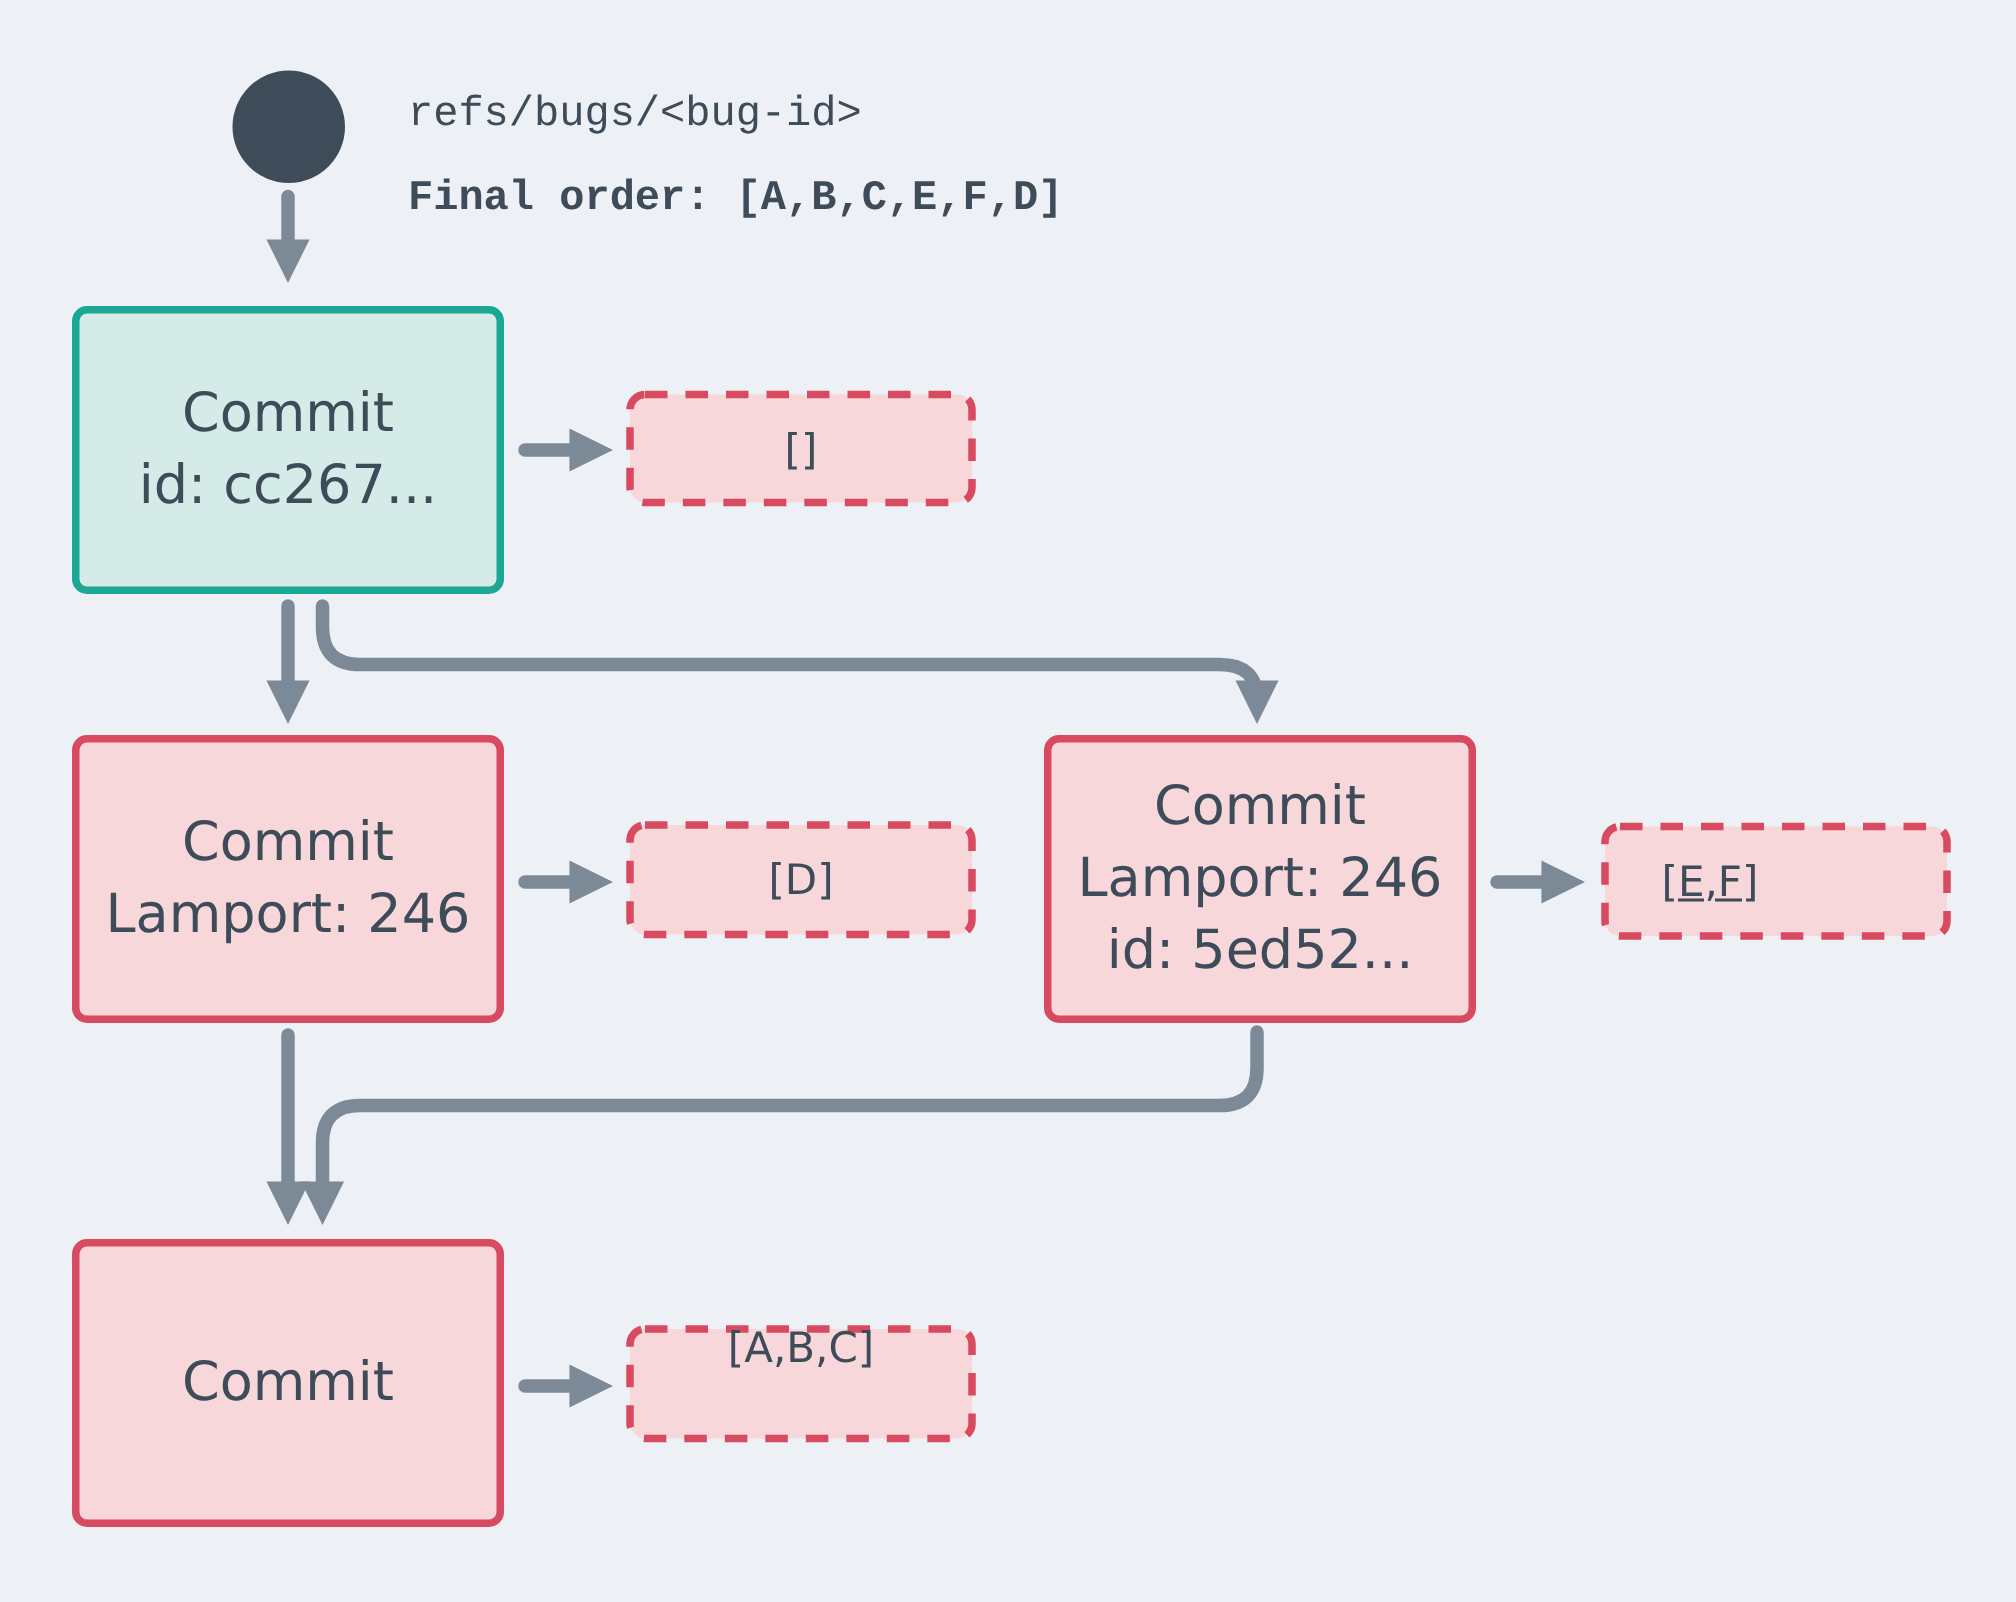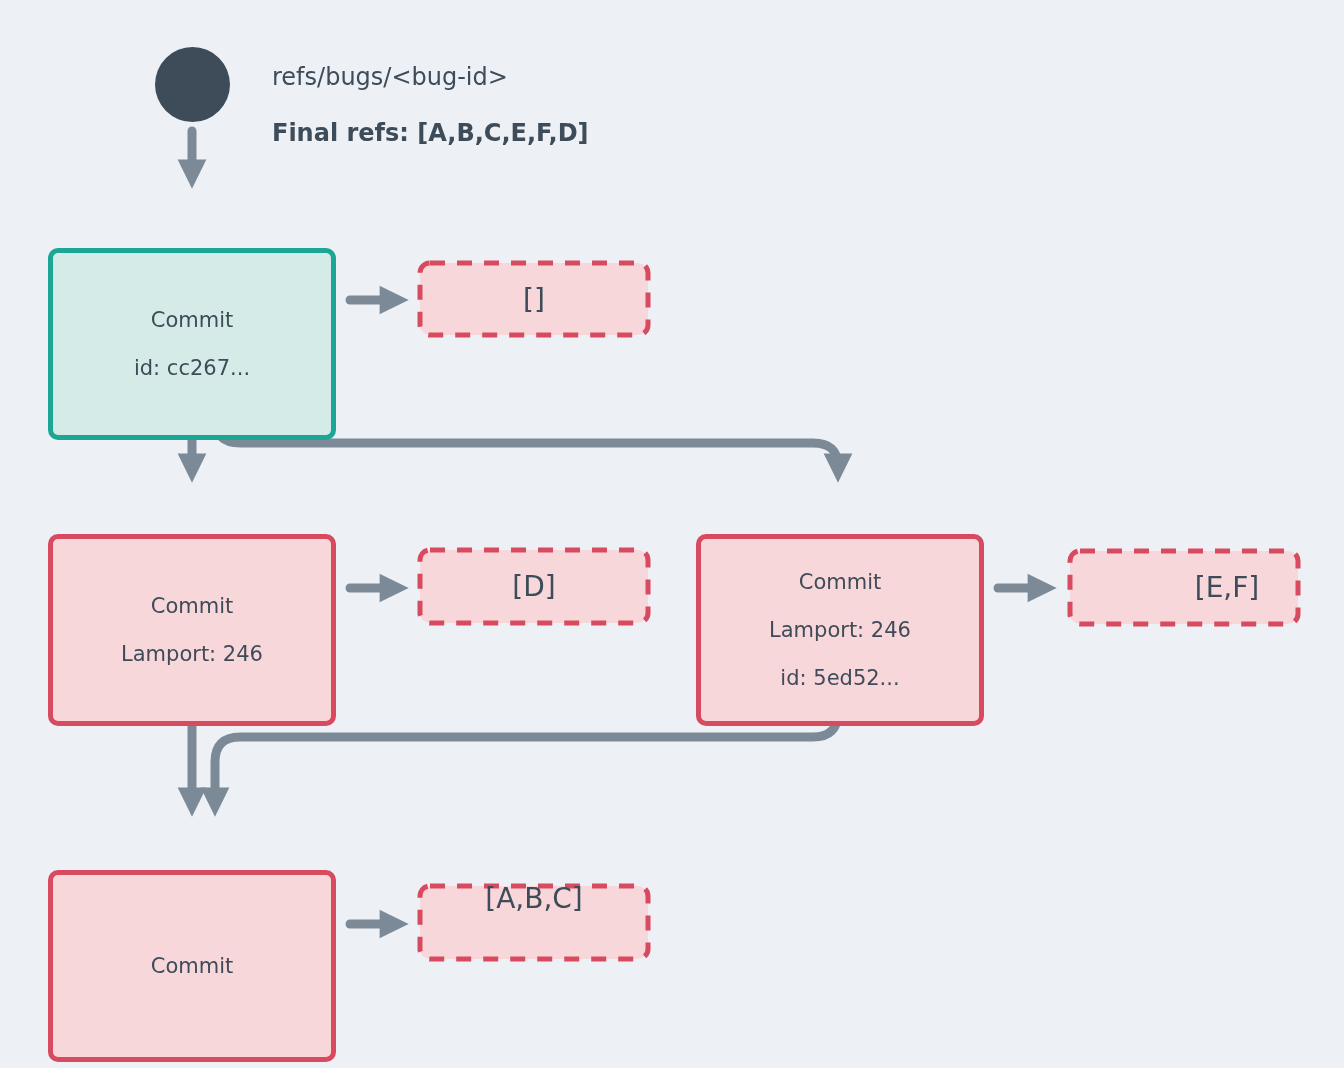--- a/index.html
+++ b/index.html
@@ -7,26 +7,26 @@
     --teal-border:#1ba695; --teal-fill:#d5ebe7;
     --red-border:#d84a5f; --pink-fill:#f8d7db;
   }
   html,body{margin:0;padding:0;}
   body{background:var(--bg);font-family:"DejaVu Sans","Liberation Sans",sans-serif;}
   .stage{position:relative;width:1344px;height:1068px;background:var(--bg);overflow:hidden;}
   .edges{position:absolute;left:0;top:0;width:1344px;height:1068px;}
   .edge{stroke:var(--arrow);stroke-width:9;fill:none;stroke-linecap:round;}
   .ops-rect{fill:var(--pink-fill);stroke:var(--red-border);stroke-width:5;stroke-dasharray:15 12;}
   .ref-circle{position:absolute;left:155px;top:47px;width:75px;height:75px;border-radius:50%;background:var(--slate);}
-  .hdr{position:absolute;left:272px;height:34px;line-height:34px;font-size:24px;color:var(--slate);white-space:nowrap;}
+  .hdr{position:absolute;left:272px;height:34px;line-height:34px;font-size:28px;color:var(--slate);white-space:nowrap;font-family:Liberation Mono, monospace;}
   .hdr.ref{top:60px;}
   .hdr.order{top:116px;font-weight:700;}
   .node{position:absolute;width:288px;height:192px;border-radius:10px;box-sizing:border-box;
         display:flex;flex-direction:column;justify-content:center;align-items:center;
-        font-size:21px;color:var(--slate);margin-top:44px;}
+        font-size:36px;color:var(--slate);}
   .node .line{line-height:48px;white-space:nowrap;}
   .node.teal{background:var(--teal-fill);border:5px solid var(--teal-border);}
   .node.pink{background:var(--pink-fill);border:5px solid var(--red-border);}
   .ops-label{position:absolute;width:228px;height:73px;display:flex;align-items:center;justify-content:center;
              font-size:28px;color:var(--slate);white-space:nowrap;}
 </style>
 </head>
 <body>
 
 <div class="stage">
@@ -49,21 +49,21 @@
     <path class="edge" d="M192,690 V803" marker-end="url(#ah)"></path>
     <path class="edge" d="M838,688 V712 Q838,737 813,737 H240 Q215,737 215,762 V803" marker-end="url(#ah)"></path>
     <path class="edge" d="M350,300 H395" marker-end="url(#ah)"></path>
     <path class="edge" d="M350,588 H395" marker-end="url(#ah)"></path>
     <path class="edge" d="M998,588 H1043" marker-end="url(#ah)"></path>
     <path class="edge" d="M350,924 H395" marker-end="url(#ah)"></path>
   </svg>
 
   <div class="ref-circle"></div>
   <div class="hdr ref">refs/bugs/&lt;bug-id&gt;</div>
-  <div class="hdr order">Final refs: [A,B,C,E,F,D]</div>
+  <div class="hdr order">Final order: [A,B,C,E,F,D]</div>
 
   <div class="node teal" style="left:48px;top:204px;">
     <div class="line">Commit</div>
     <div class="line">id: cc267...</div>
   </div>
 
   <div class="node pink" style="left:48px;top:490px;">
     <div class="line">Commit</div>
     <div class="line">Lamport: 246</div>
   </div>
@@ -73,16 +73,16 @@
     <div class="line">Lamport: 246</div>
     <div class="line">id: 5ed52...</div>
   </div>
 
   <div class="node pink" style="left:48px;top:826px;">
     <div class="line">Commit</div>
   </div>
 
   <div class="ops-label" style="left:420px;top:263px;">[]</div>
   <div class="ops-label" style="left:420px;top:550px;">[D]</div>
-  <div class="ops-label" style="left:1113px;top:551px;">[E,F]</div>
+  <div class="ops-label" style="left:1026px;top:551px;text-decoration:underline;">[E,F]</div>
   <div class="ops-label" style="left:420px;top:862px;">[A,B,C]</div>
 
 </div>
 
 </body></html>

